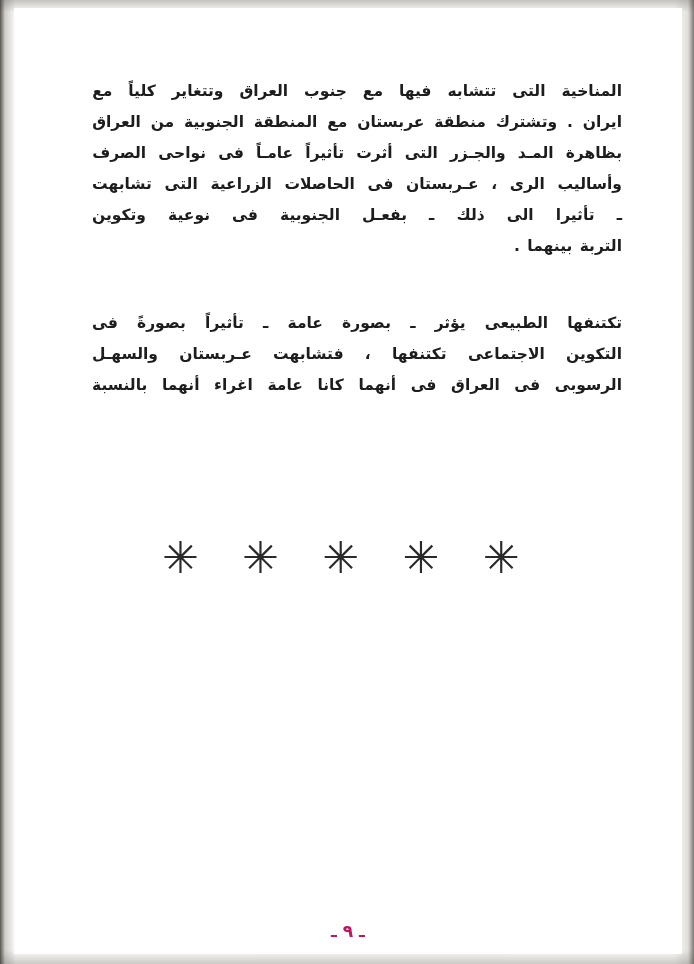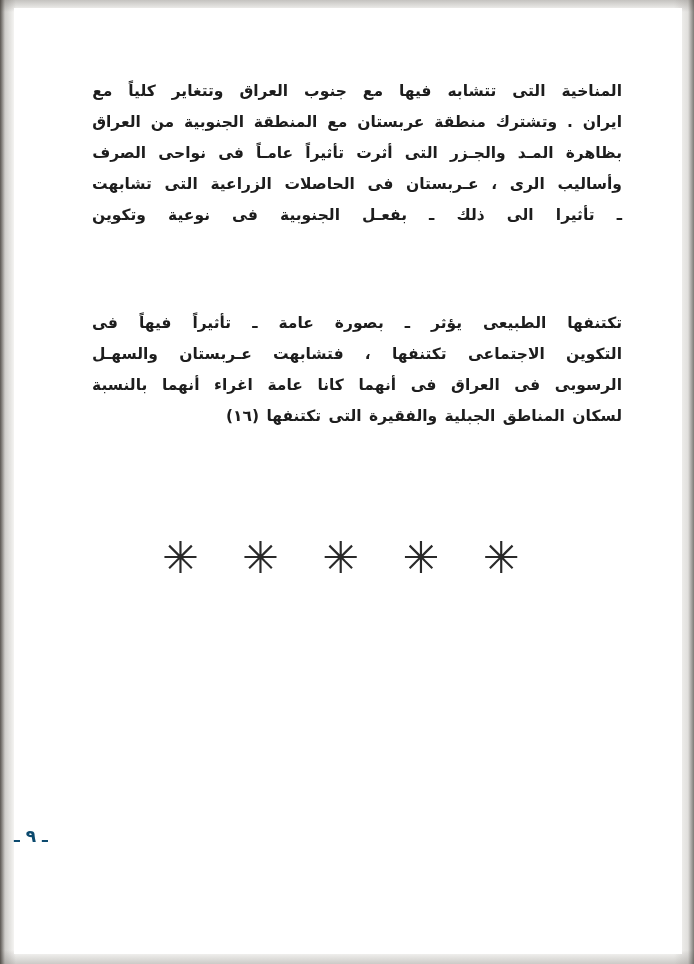--- a/index.html
+++ b/index.html
@@ -113,23 +113,23 @@
     font-size: 44px;
     line-height: 44px;
     letter-spacing: 14px;
     font-weight: bold;
   }
 
   #page-number {
     position: absolute;
     left: 0;
     right: 0;
-    top: 818px;
-    text-align: left;
-    color: #0c4a6e;
+    top: 913px;
+    text-align: center;
+    color: #be185d;
     font-family: "DejaVu Sans", sans-serif;
     font-size: 17px;
     font-weight: bold;
     letter-spacing: 6px;
   }
 </style>
 </head>
 <body>
 
 <div id="page">
@@ -188,33 +188,36 @@
           <span class="w">تأثيرا</span>
           <span class="w">الى</span>
           <span class="w">ذلك</span>
           <span class="w">ـ</span>
           <span class="w">بفعـل</span>
           <span class="w">الجنوبية</span>
           <span class="w">فى</span>
           <span class="w">نوعية</span>
           <span class="w">وتكوين</span>
         </span>
+      <span class="line last">
+          <span class="w">التربة بينهما .</span>
+        </span>
     </div>
 
     <div class="text-block" id="para2">
       <span class="line">
           <span class="w">تكتنفها</span>
           <span class="w">الطبيعى</span>
           <span class="w">يؤثر</span>
           <span class="w">ـ</span>
           <span class="w">بصورة</span>
           <span class="w">عامة</span>
           <span class="w">ـ</span>
           <span class="w">تأثيراً</span>
-          <span class="w">فيهاً</span>
+          <span class="w">بصورةً</span>
           <span class="w">فى</span>
         </span>
       <span class="line">
           <span class="w">التكوين</span>
           <span class="w">الاجتماعى</span>
           <span class="w">تكتنفها</span>
           <span class="w">،</span>
           <span class="w">فتشابهت</span>
           <span class="w">عـربستان</span>
           <span class="w">والسهـل</span>
@@ -224,23 +227,20 @@
           <span class="w">فى</span>
           <span class="w">العراق</span>
           <span class="w">فى</span>
           <span class="w">أنهما</span>
           <span class="w">كانا</span>
           <span class="w">عامة</span>
           <span class="w">اغراء</span>
           <span class="w">أنهما</span>
           <span class="w">بالنسبة</span>
         </span>
-      <span class="line last">
-          <span class="w">لسكان المناطق الجبلية والفقيرة التى تكتنفها (١٦)</span>
-        </span>
     </div>
 
     <div id="stars">✳ ✳ ✳ ✳ ✳</div>
 
     <div id="page-number">ـ ٩ ـ</div>
 
   </div>
 </div>
 
 </body></html>

